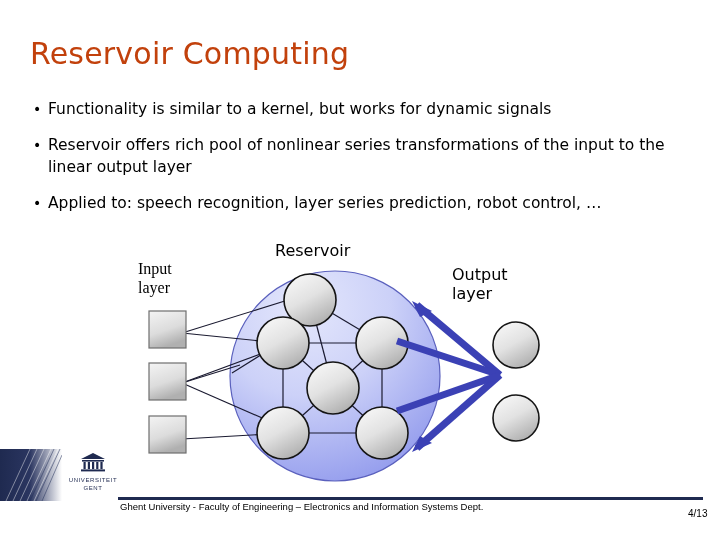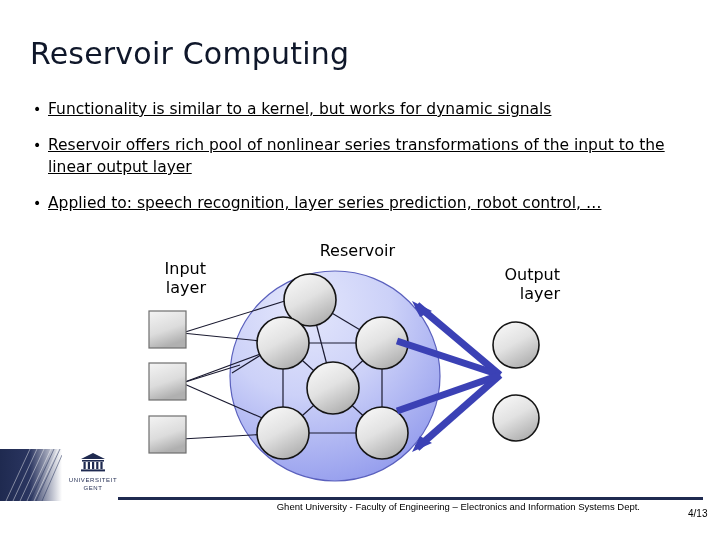--- a/index.html
+++ b/index.html
@@ -15,21 +15,21 @@
     font-family: "DejaVu Sans", sans-serif;
     -webkit-font-smoothing: antialiased;
   }
 
   
   #slide-title {
     position: absolute;
     left: 30px;
     top: 36px;
     font-size: 30px;
-    color: #0f172a;
+    color: #c2410c;
     font-family: "DejaVu Sans", sans-serif;
     letter-spacing: 0.2px;
     white-space: nowrap;
   }
 
   
   #bullet-list {
     position: absolute;
     left: 30px;
     top: 98px;
@@ -44,43 +44,43 @@
     line-height: 22px;
   }
   .bullet-dot {
     position: absolute;
     left: 3px;
     top: 0px;
     font-size: 14px;
     line-height: 22px;
     color: #000;
   }
-  .bullet-text { display: block; text-decoration: underline; }
+  .bullet-text { display: block; }
 
   
   #diagram {
     position: absolute;
     left: 120px;
     top: 243px;
     width: 460px;
     height: 245px;
   }
   #diagram svg { display: block; }
 
   .diagram-label {
     position: absolute;
     color: #000000;
     font-size: 16px;
     line-height: 19px;
-    text-align: right;
+    text-align: left;
     white-space: nowrap;
   }
-  #label-input  { left: 6px;  top: 16px;  width: 80px; }
+  #label-input  { left: 18px;  top: 16px;  width: 80px; font-family: Liberation Serif, serif; }
   #label-reservoir { left: 155px; top: -2px; width: 120px; }
-  #label-output { left: 350px; top: 22px; width: 90px; }
+  #label-output { left: 332px; top: 22px; width: 90px; }
 
   
   #footer-rule {
     position: absolute;
     left: 118px;
     top: 497px;
     width: 585px;
     height: 3px;
     background: #1F2A50;
   }
@@ -88,21 +88,21 @@
     position: absolute;
     left: 120px;
     top: 501px;
     width: 520px;
     font-family: "Liberation Sans", sans-serif;
     font-size: 9.5px;
     line-height: 11.5px;
     color: #000000;
   }
   #footer-line1 { display: block; }
-  #footer-line2 { display: block; text-align: right; }
+  #footer-line2 { display: block; }
   .footer-strong { font-weight: bold; }
   #page-number {
     position: absolute;
     left: 688px;
     top: 508px;
     font-family: "Liberation Sans", sans-serif;
     font-size: 10px;
     color: #000000;
   }
 

